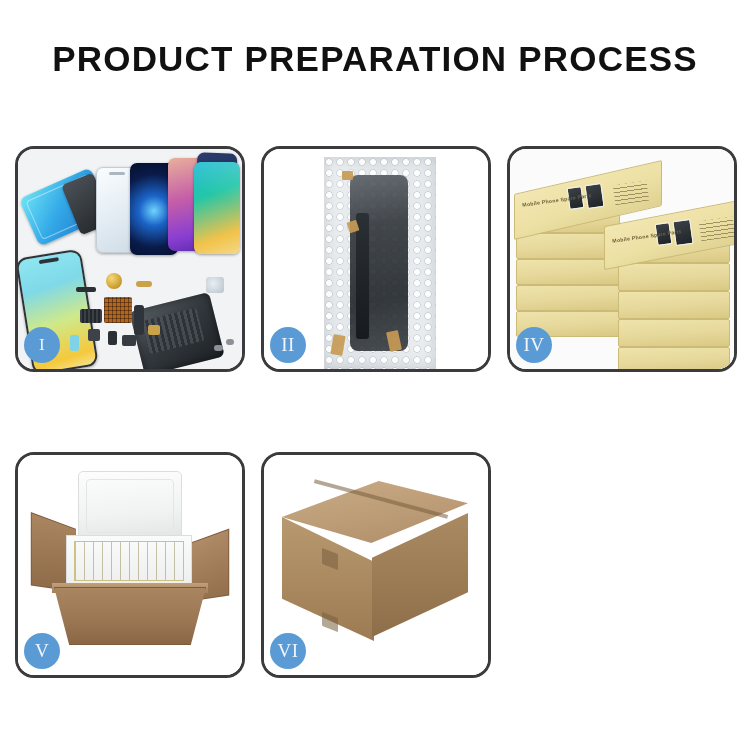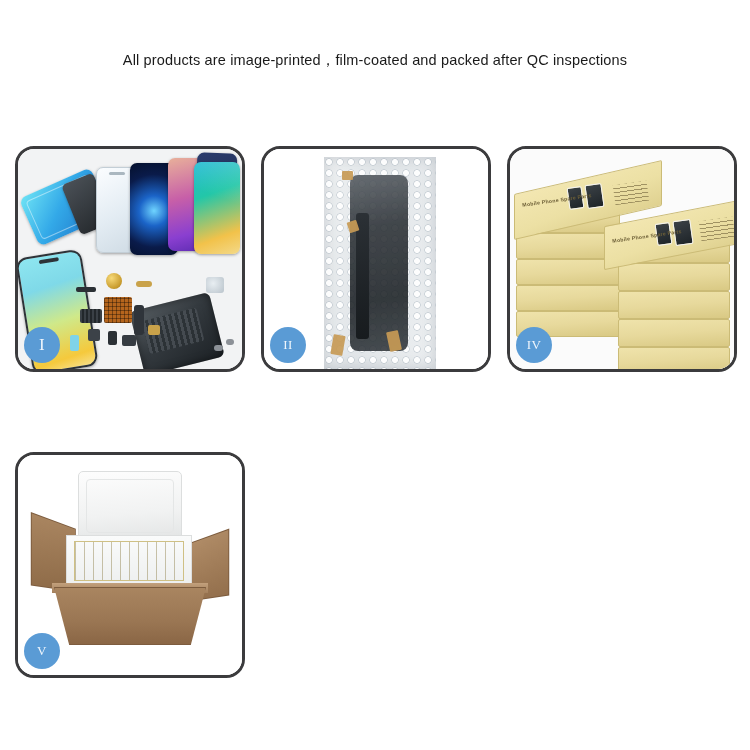--- a/index.html
+++ b/index.html
@@ -86,21 +86,21 @@
     color: #eef5fc;
     display: flex;
     align-items: center;
     justify-content: center;
     font-family: "Liberation Serif", "DejaVu Serif", serif;
     font-size: 17px;
     letter-spacing: 0.5px;
     z-index: 40;
     user-select: none;
   }
-  .badge.wide { font-size: 13px; }
+  .badge.wide { font-size: 19px; }
 
   
   .p1 { background: #f2f3f4; }
 
   .phone {
     position: absolute;
     border-radius: 8px;
     box-shadow: 0 1px 3px rgba(0,0,0,.35);
   }
   .ph-teal {
@@ -435,21 +435,21 @@
   }
   .sct-a { left: 58px; top: 96px; width: 16px; height: 16px; transform: skewY(22deg); }
   .sct-b { left: 58px; top: 160px; width: 16px; height: 14px; transform: skewY(22deg); }
 </style>
 </head>
 <body>
 
 <div class="page">
 
   <div class="header">
-    <div class="page-subtitle">All products are image-printed，film-coated and packed after QC inspections</div>
+    <div class="page-title">PRODUCT PREPARATION PROCESS</div>
   </div>
 
   <div class="grid">
 
     <div class="panel">
       <div class="panel-canvas p1">
         <div class="phone ph-teal"></div>
         <div class="phone ph-dark-small"></div>
         <div class="phone ph-glass"></div>
         <div class="phone ph-blue-burst"></div>
@@ -528,15 +528,26 @@
         <div class="ct-flapR"></div>
         <div class="foam-lid"></div>
         <div class="foam-box"></div>
         <div class="foam-inner"></div>
         <div class="ct-rim"></div>
         <div class="ct-body"></div>
       </div>
       <div class="badge wide">V</div>
     </div>
 
+    <div class="panel">
+      <div class="panel-canvas p6">
+        <div class="sc-left"></div>
+        <div class="sc-right"></div>
+        <div class="sc-top"></div>
+        <div class="sc-seam"></div>
+        <div class="sc-tape sct-a"></div>
+        <div class="sc-tape sct-b"></div>
+      </div>
+      <div class="badge wide">VI</div>
+    </div>
 
   </div>
 </div>
 
 </body></html>

